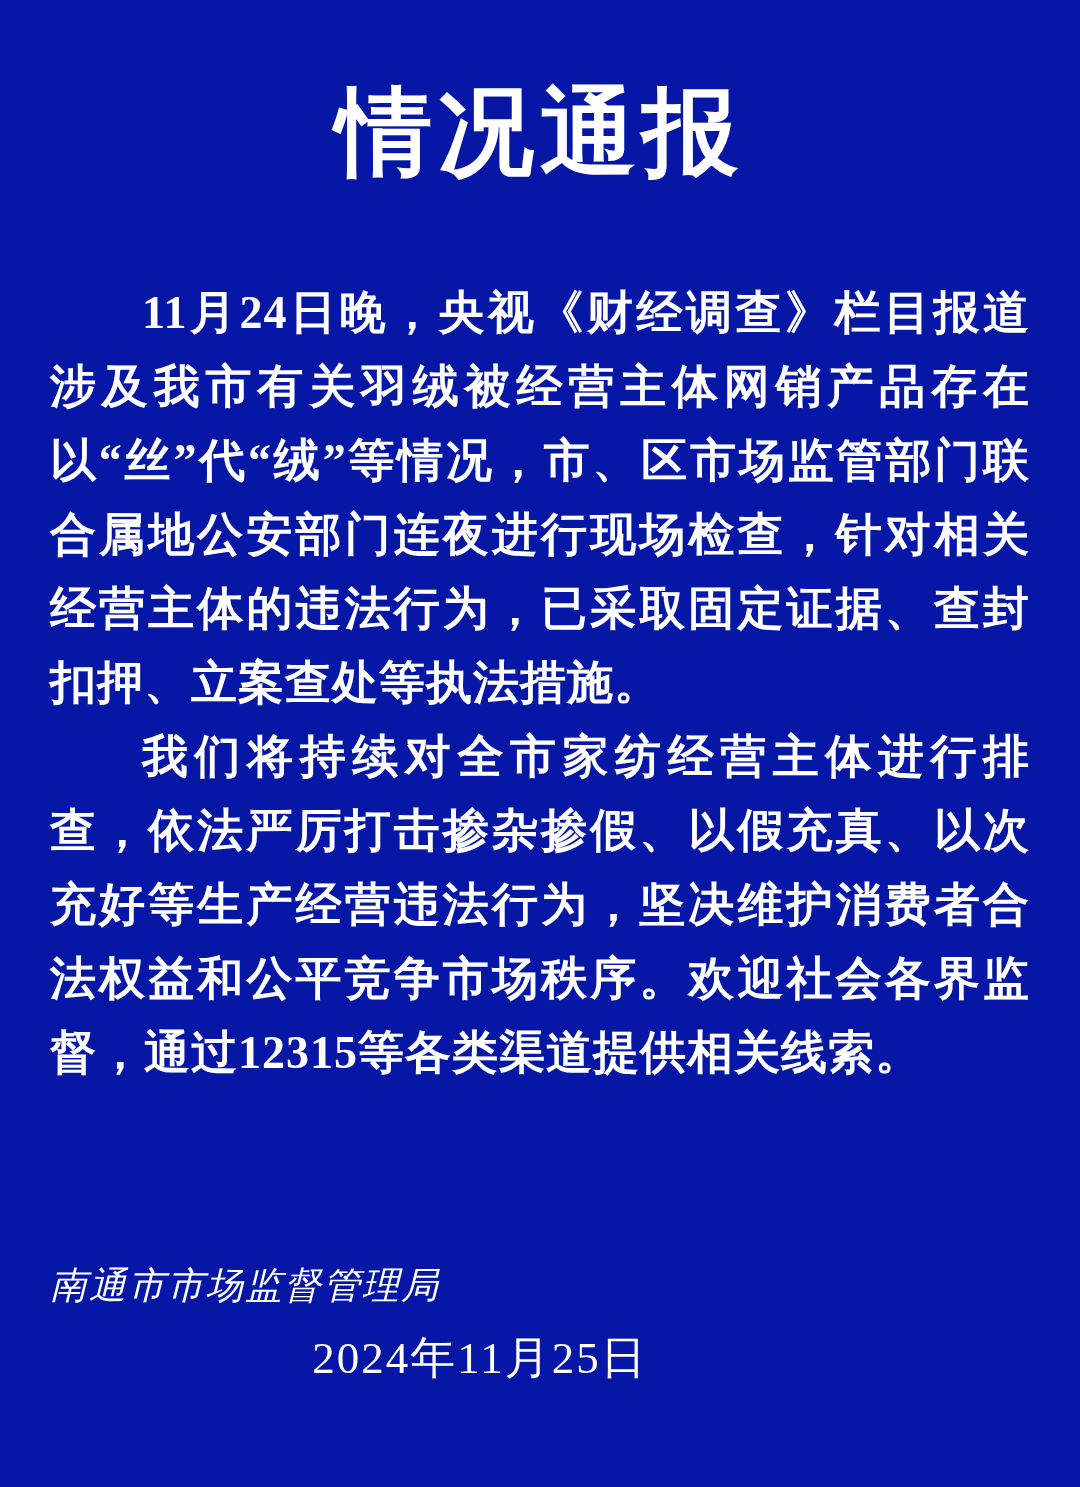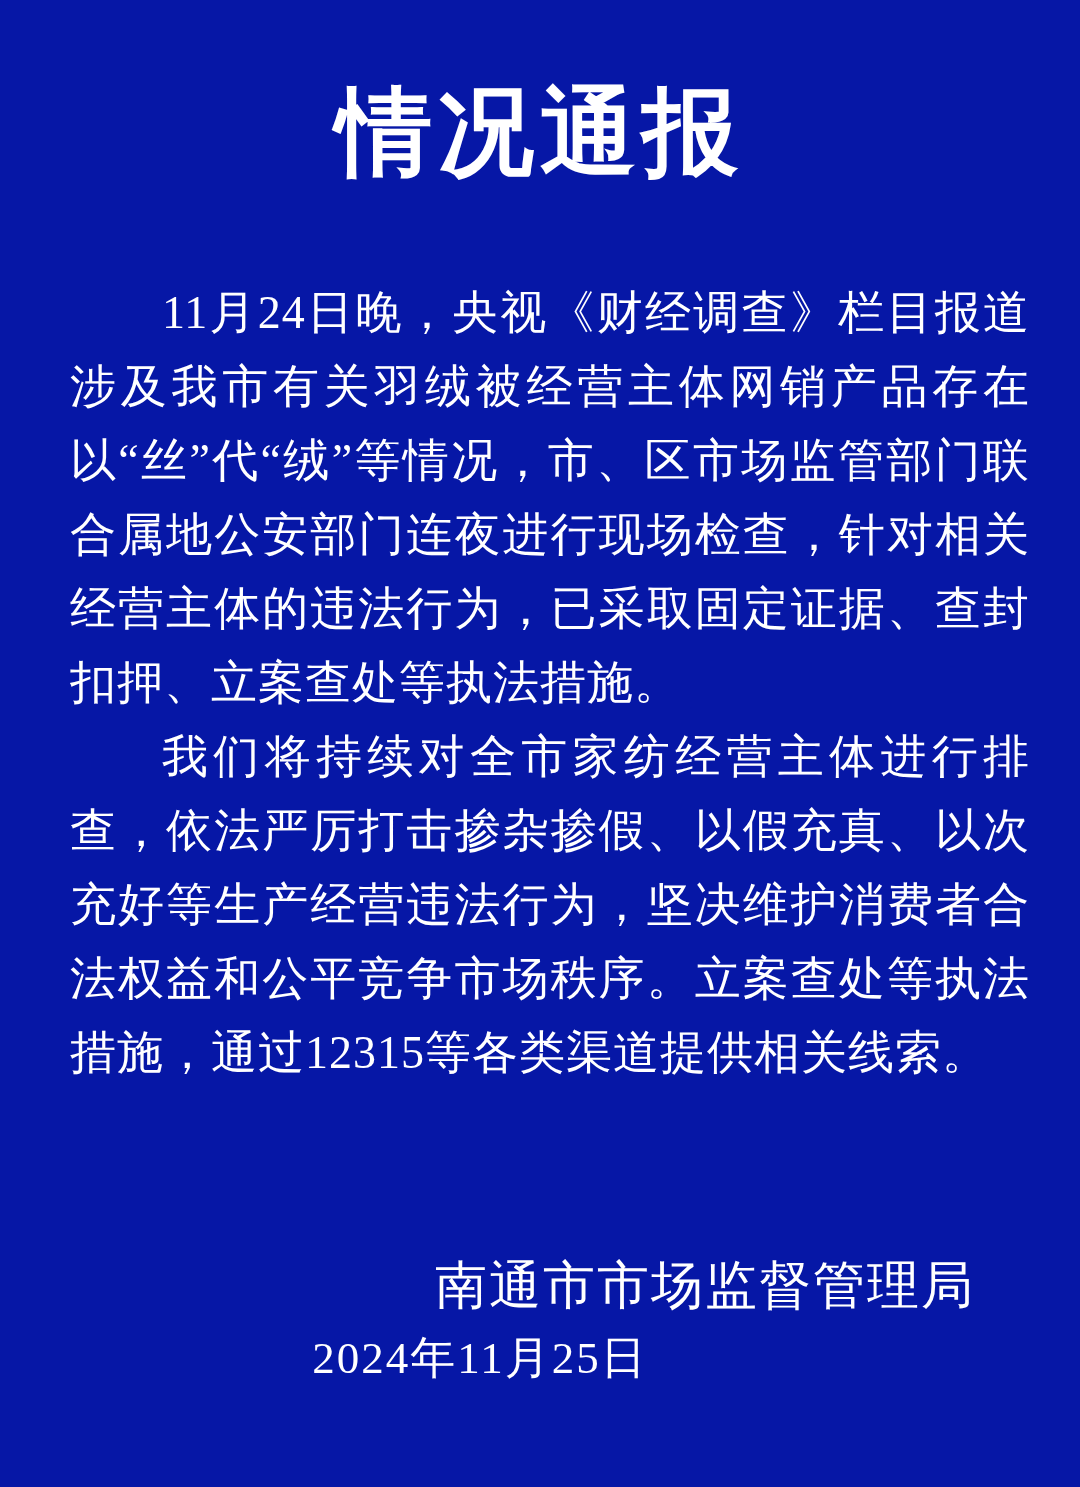--- a/index.html
+++ b/index.html
@@ -31,53 +31,53 @@
     line-height: 1.15;
     margin-top: 8px;
     margin-bottom: 88px;
   }
 
   .notice-body p {
     font-size: 46px;
     line-height: 74px;
     text-indent: 2em;
     text-align: justify;
-    font-weight: 400;
+    font-weight: 700;
     letter-spacing: 1px;
-    margin-left: 20px;
   }
 
   .signature {
     margin-top: 160px;
-    text-align: right;
+    text-align: left;
     padding-right: 55px;
-    font-size: 52px;
+    font-size: 37px;
     line-height: 72px;
     font-weight: 500;
     letter-spacing: 2px;
+    font-style: italic;
   }
 
   .issue-date {
     text-align: center;
     padding-right: 120px;
     font-size: 45px;
     line-height: 72px;
     font-weight: 500;
     letter-spacing: 2px;
   }
 </style>
 </head>
 <body style="background: rgb(6, 23, 166); color: rgb(255, 255, 255);">
 
 <div class="notice">
 
   <h1 class="notice-title">情况通报</h1>
 
   <div class="notice-body">
     <p>11月24日晚，央视《财经调查》栏目报道涉及我市有关羽绒被经营主体网销产品存在以“丝”代“绒”等情况，市、区市场监管部门联合属地公安部门连夜进行现场检查，针对相关经营主体的违法行为，已采取固定证据、查封扣押、立案查处等执法措施。</p>
-    <p>我们将持续对全市家纺经营主体进行排查，依法严厉打击掺杂掺假、以假充真、以次充好等生产经营违法行为，坚决维护消费者合法权益和公平竞争市场秩序。立案查处等执法措施，通过12315等各类渠道提供相关线索。</p>
+    <p>我们将持续对全市家纺经营主体进行排查，依法严厉打击掺杂掺假、以假充真、以次充好等生产经营违法行为，坚决维护消费者合法权益和公平竞争市场秩序。欢迎社会各界监督，通过12315等各类渠道提供相关线索。</p>
   </div>
 
   <div class="signature">南通市市场监督管理局</div>
 
   <div class="issue-date">2024年11月25日</div>
 
 </div>
 
 </body></html>

